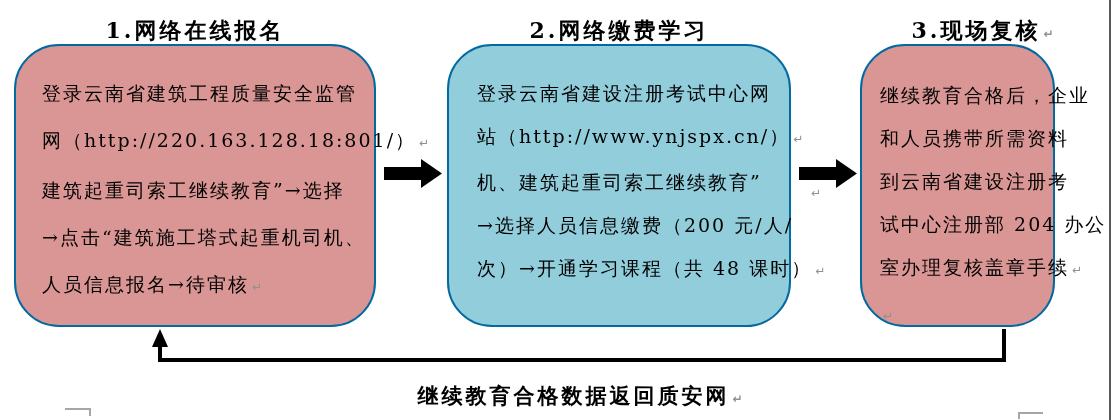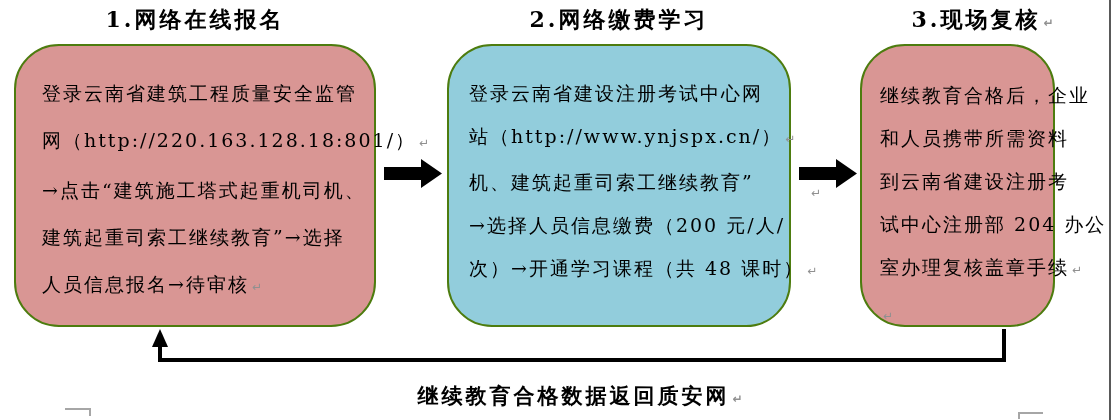--- a/index.html
+++ b/index.html
@@ -13,47 +13,47 @@
     color: #000000;
   }
   svg.connector-layer {
     position: absolute;
     left: 0; top: 0;
     width: 1115px; height: 420px;
     pointer-events: none;
   }
   .step .title {
     position: absolute;
-    top: 5px;
+    top: 16px;
     height: 32px;
     text-align: center;
     font-size: 22px;
     font-weight: 600;
     letter-spacing: 3px;
     white-space: nowrap;
   }
   .step .box {
     position: absolute;
     top: 44px;
     height: 283px;
     box-sizing: border-box;
-    border: 2px solid #4d7c0f;
+    border: 2px solid #0369a1;
     border-radius: 45px;
   }
   .step .line {
     white-space: nowrap;
     font-size: 19px;
     letter-spacing: 2px;
   }
   .step0 .title { left: 14px;  width: 362px; }
   .step0 .box   { left: 14px;  width: 362px; padding: 24px 10px 0 26px; }
   .step0 .line  { line-height: 47px; }
   .step1 .title { left: 447px; width: 344px; }
   .step1 .box   { left: 447px; width: 344px; padding: 26px 8px 0 20px; }
-  .step1 .line  { line-height: 43px; }
+  .step1 .line  { line-height: 43px; margin-left: 8px; }
   .step2 .title { left: 860px; width: 245px; }
   .step2 .box   { left: 860px; width: 195px; padding: 28px 6px 0 18px; }
   .step2 .line  { line-height: 43px; }
   .ret {
     color: #909090;
     font-size: 12px;
     letter-spacing: 0;
     margin-left: 3px;
     font-family: "DejaVu Sans", sans-serif;
     vertical-align: baseline;
@@ -110,22 +110,22 @@
     <path d="M1004,329 L1004,360 L160,360 L160,343" fill="none" stroke-width="4" stroke="#000000"></path>
     <polygon points="160,329 152,347 168,347" fill="#000000"></polygon>
   </svg>
 
   <div id="steps">
       <div class="step step0">
         <div class="title"><span>1.网络在线报名</span></div>
         <div class="box" style="background: rgb(217, 150, 148);">
           <div class="line"><span>登录云南省建筑工程质量安全监管</span></div>
           <div class="line"><span>网（http://220.163.128.18:801/）</span><span class="ret">↵</span></div>
+          <div class="line"><span>建筑起重司索工继续教育”→选择</span></div>
           <div class="line"><span>→点击“建筑施工塔式起重机司机、</span></div>
-          <div class="line"><span>建筑起重司索工继续教育”→选择</span></div>
           <div class="line"><span>人员信息报名→待审核</span><span class="ret">↵</span></div>
         </div>
       </div>
       <div class="step step1">
         <div class="title"><span>2.网络缴费学习</span></div>
         <div class="box" style="background: rgb(146, 205, 220);">
           <div class="line"><span>登录云南省建设注册考试中心网</span></div>
           <div class="line"><span>站（http://www.ynjspx.cn/）</span><span class="ret">↵</span></div>
           <div class="line"><span>机、建筑起重司索工继续教育”</span></div>
           <div class="line"><span>→选择人员信息缴费（200 元/人/</span></div>

